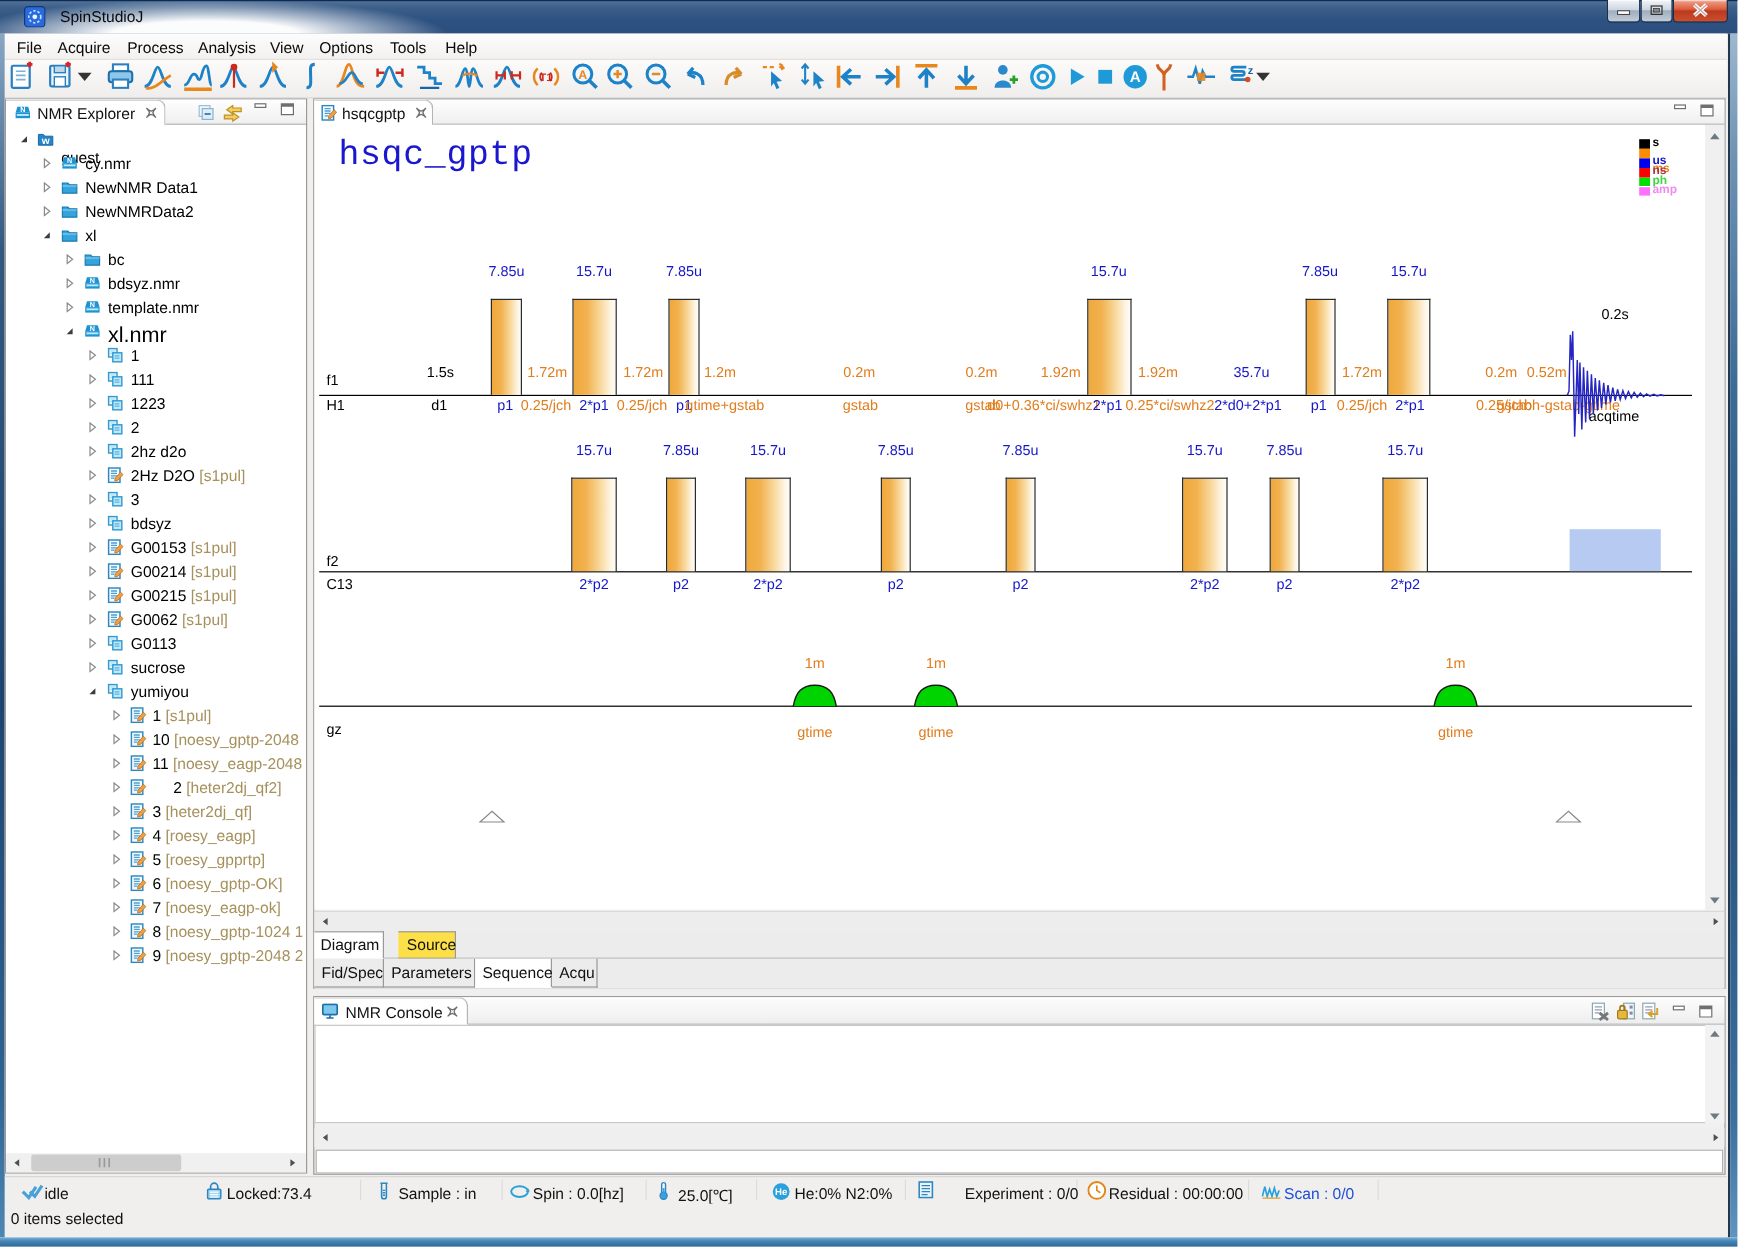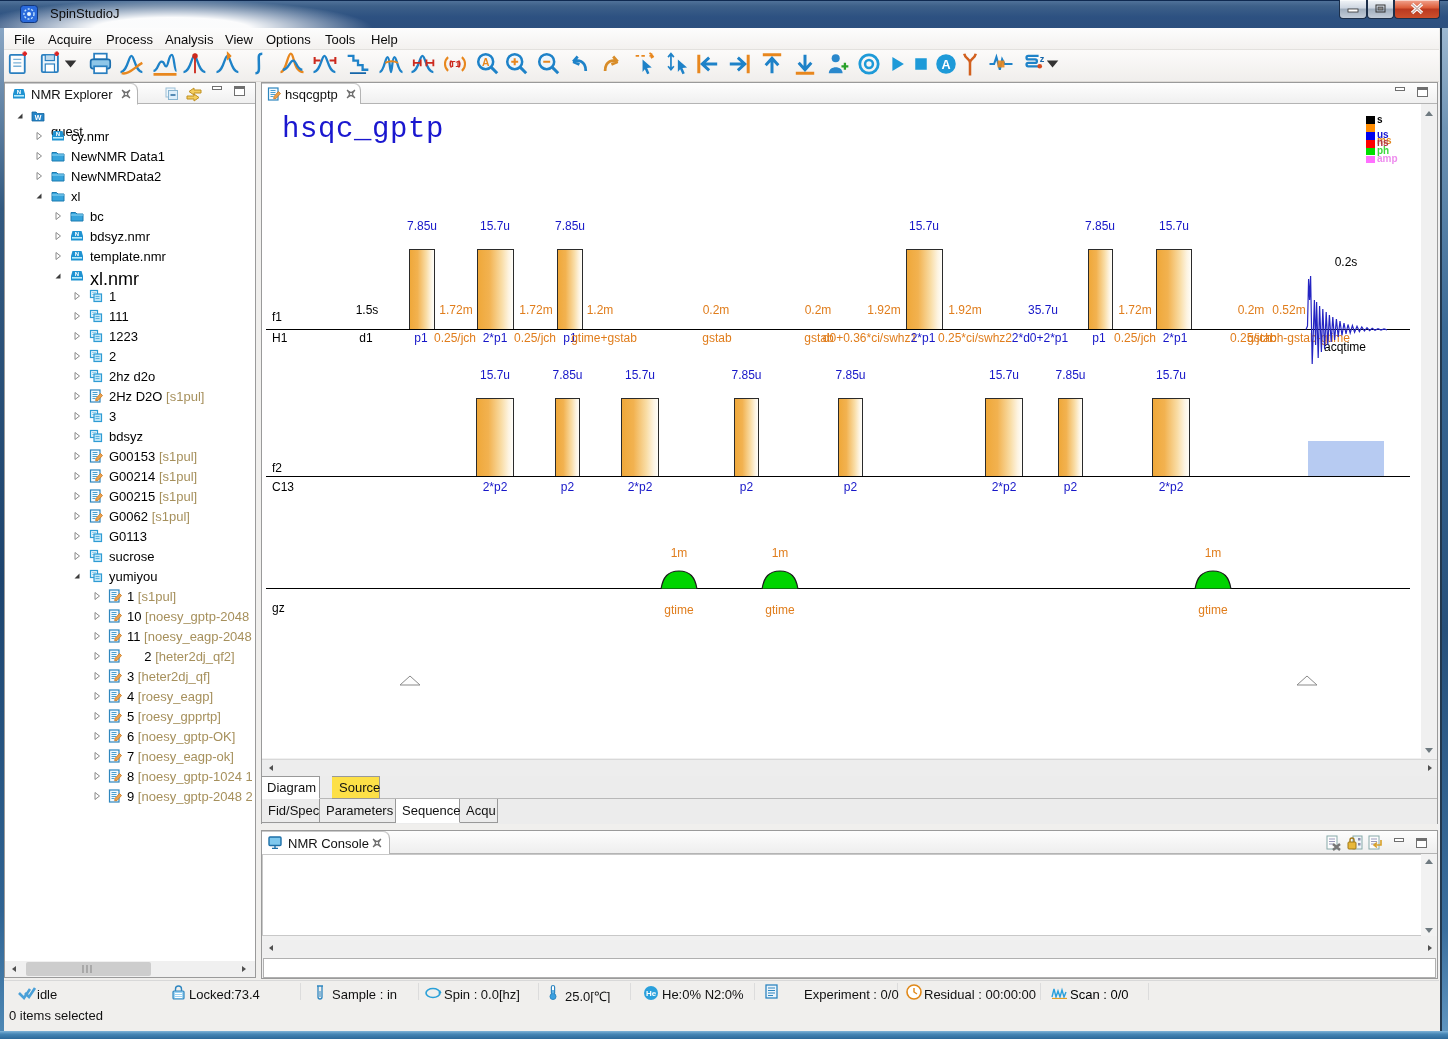--- a/index.html
+++ b/index.html
@@ -811,14 +811,14 @@
 <div style="position:absolute;left:783px;top:987px;font-size:13px;color:#111;margin-left:21px;">Experiment : 0/0</div>
 <svg style="position:absolute;left:906px;top:984px;" width="16" height="16" viewBox="0 0 16 16">
     <circle cx="8" cy="8" r="7" fill="#fff" stroke="#e08818" stroke-width="1.6"></circle>
     <path d="M8 4 V8 L11 10" fill="none" stroke="#e08818" stroke-width="1.4"></path>
   </svg>
 <div style="position:absolute;left:924px;top:987px;font-size:13px;color:#111;">Residual : 00:00:00</div>
 <svg style="position:absolute;left:1051px;top:986px;" width="17" height="13" viewBox="0 0 17 13">
     <path d="M1 11 L3 3 L5 11 L7 5 L9 11 L11 4 L13 11 L15 6" fill="none" stroke="#2aa0dc" stroke-width="1.4"></path>
     <path d="M1 12.5 h15" stroke="#e0a028" stroke-width="1.2"></path>
   </svg>
-<div style="position:absolute;left:1070px;top:987px;font-size:13px;color:#000000;">Scan : 0/0</div>
+<div style="position:absolute;left:1070px;top:987px;font-size:13px;color:#1d4ed8;">Scan : 0/0</div>
 <div style="position:absolute;left:4px;top:1003px;width:1435px;height:28px;background:#f0efed;"></div>
 <div style="position:absolute;left:9px;top:1008px;font-size:13px;color:#111;">0 items selected</div>
 </body></html>

